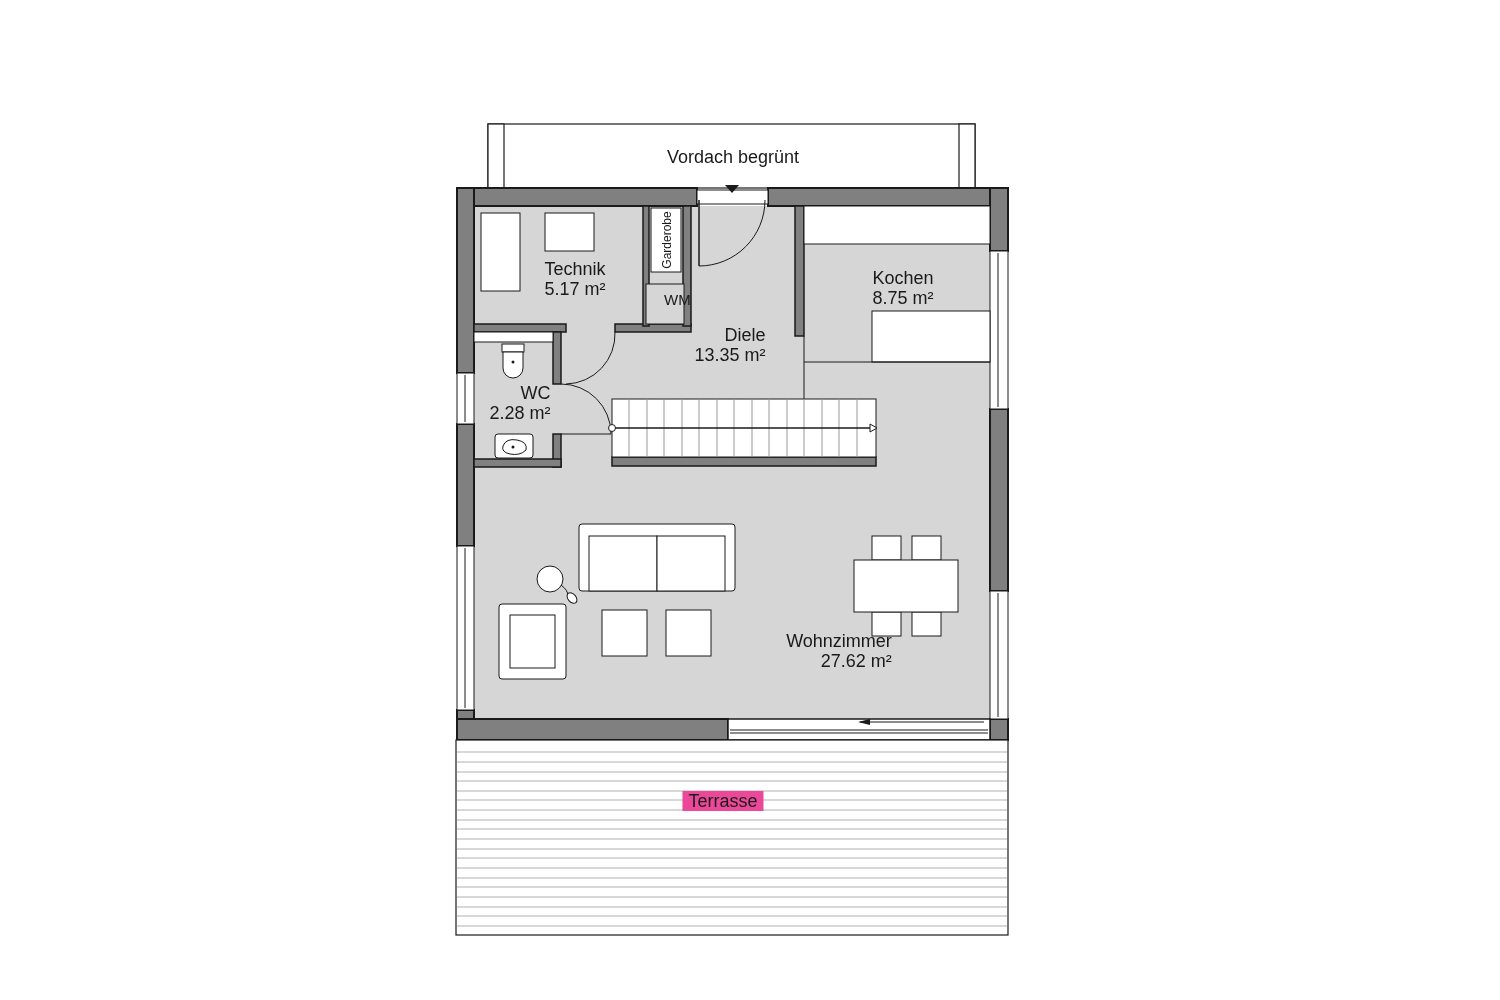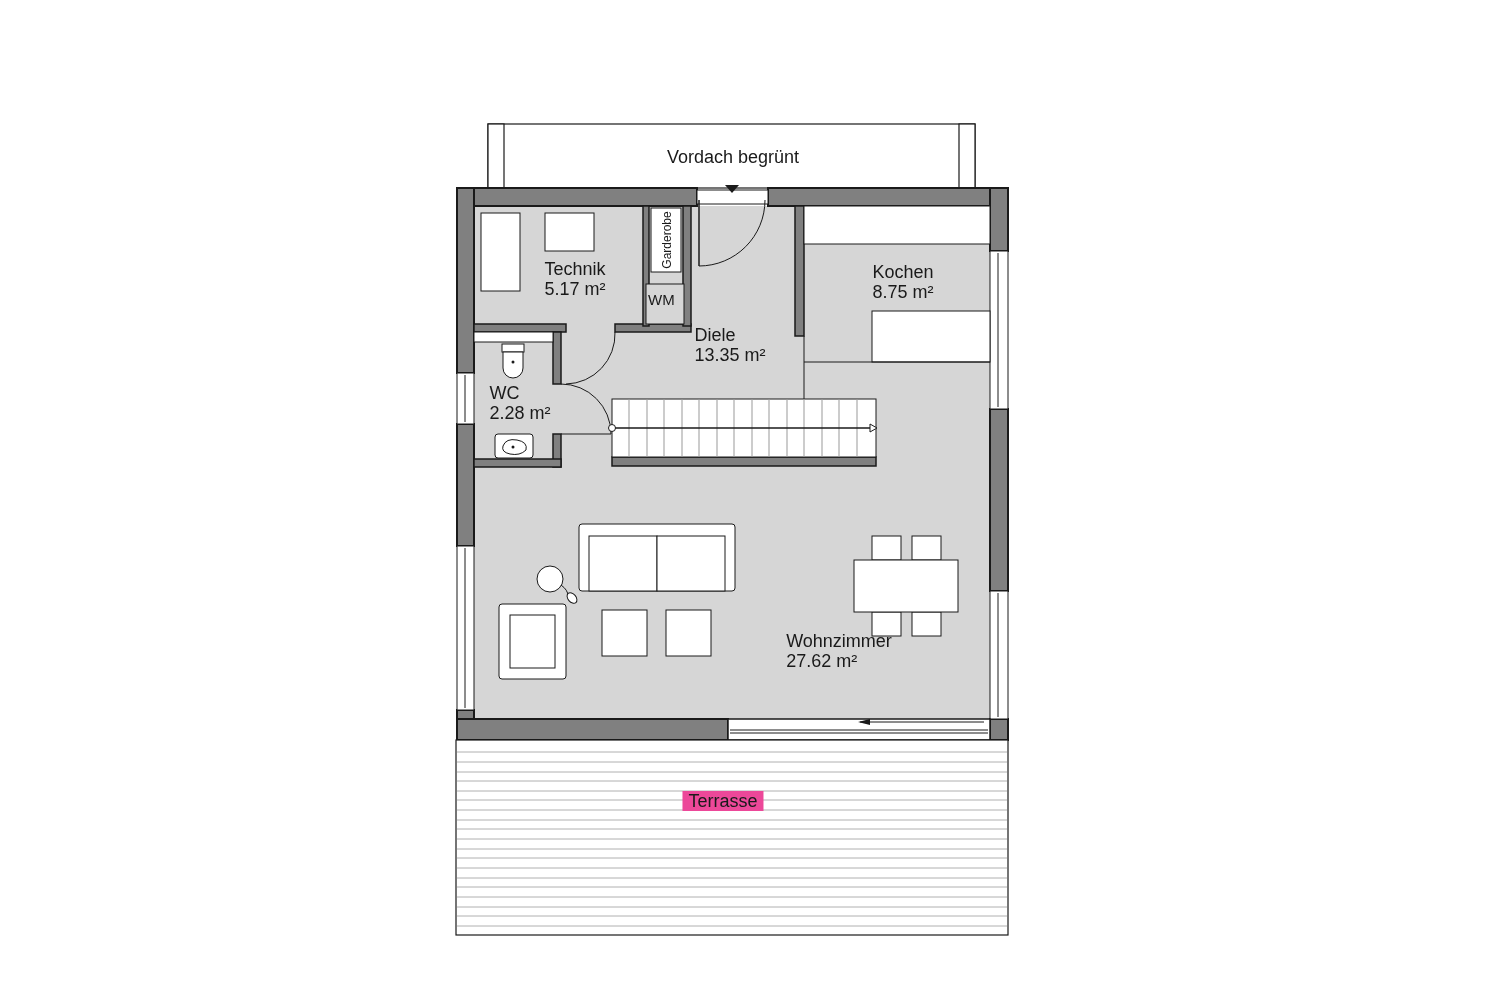--- a/index.html
+++ b/index.html
@@ -1,21 +1,21 @@
 <!DOCTYPE html>
 <html><head>
 <meta charset="utf-8">
 <style>
   html, body { margin:0; padding:0; background:#ffffff; }
   body { width:1500px; height:1000px; position:relative; overflow:hidden; font-family:"Liberation Sans", sans-serif; }
   svg { position:absolute; left:0; top:0; }
-  .lbl { position:absolute; text-align:left; color:#1a1a1a; font-size:18px; line-height:20px; white-space:nowrap; transform:translateX(-50%); }
+  .lbl { position:absolute; text-align:right; color:#1a1a1a; font-size:18px; line-height:20px; white-space:nowrap; transform:translateX(-50%); }
   .lbl.bg { background:#ec4899; padding:0 6px; }
   .vert { position:absolute; font-size:12px; color:#1a1a1a; transform:rotate(-90deg); transform-origin:center; white-space:nowrap; }
-  .wm { position:absolute; font-size:15px; color:#1a1a1a; }
+  .wm { position:absolute; font-size:15px; color:#1a1a1a;margin-left:16px; }
 </style>
 </head>
 <body>
 
 <svg width="1500" height="1000" viewBox="0 0 1500 1000" xmlns="http://www.w3.org/2000/svg">
 
   <g>
     <rect x="488" y="124" width="487" height="64" fill="#fff" stroke="#1a1a1a" stroke-width="1.2"></rect>
     <rect x="488" y="124" width="16" height="64" fill="#fff" stroke="#1a1a1a" stroke-width="1.2"></rect>
     <rect x="959" y="124" width="16" height="64" fill="#fff" stroke="#1a1a1a" stroke-width="1.2"></rect>
@@ -206,21 +206,21 @@
 <div class="lbl" style="left:575px; top:259px;">
   <div>Technik</div>
   <div>5.17 m²</div>
 </div>
 
 <div class="lbl" style="left:730px; top:325px;">
   <div>Diele</div>
   <div>13.35 m²</div>
 </div>
 
-<div class="lbl" style="left:903px; top:262px;">
+<div class="lbl" style="left:903px; top:268px;">
   <div>Kochen</div>
   <div>8.75 m²</div>
 </div>
 
 <div class="lbl" style="left:520px; top:383px;">
   <div>WC</div>
   <div>2.28 m²</div>
 </div>
 
 <div class="lbl" style="left:839px; top:631px;">

